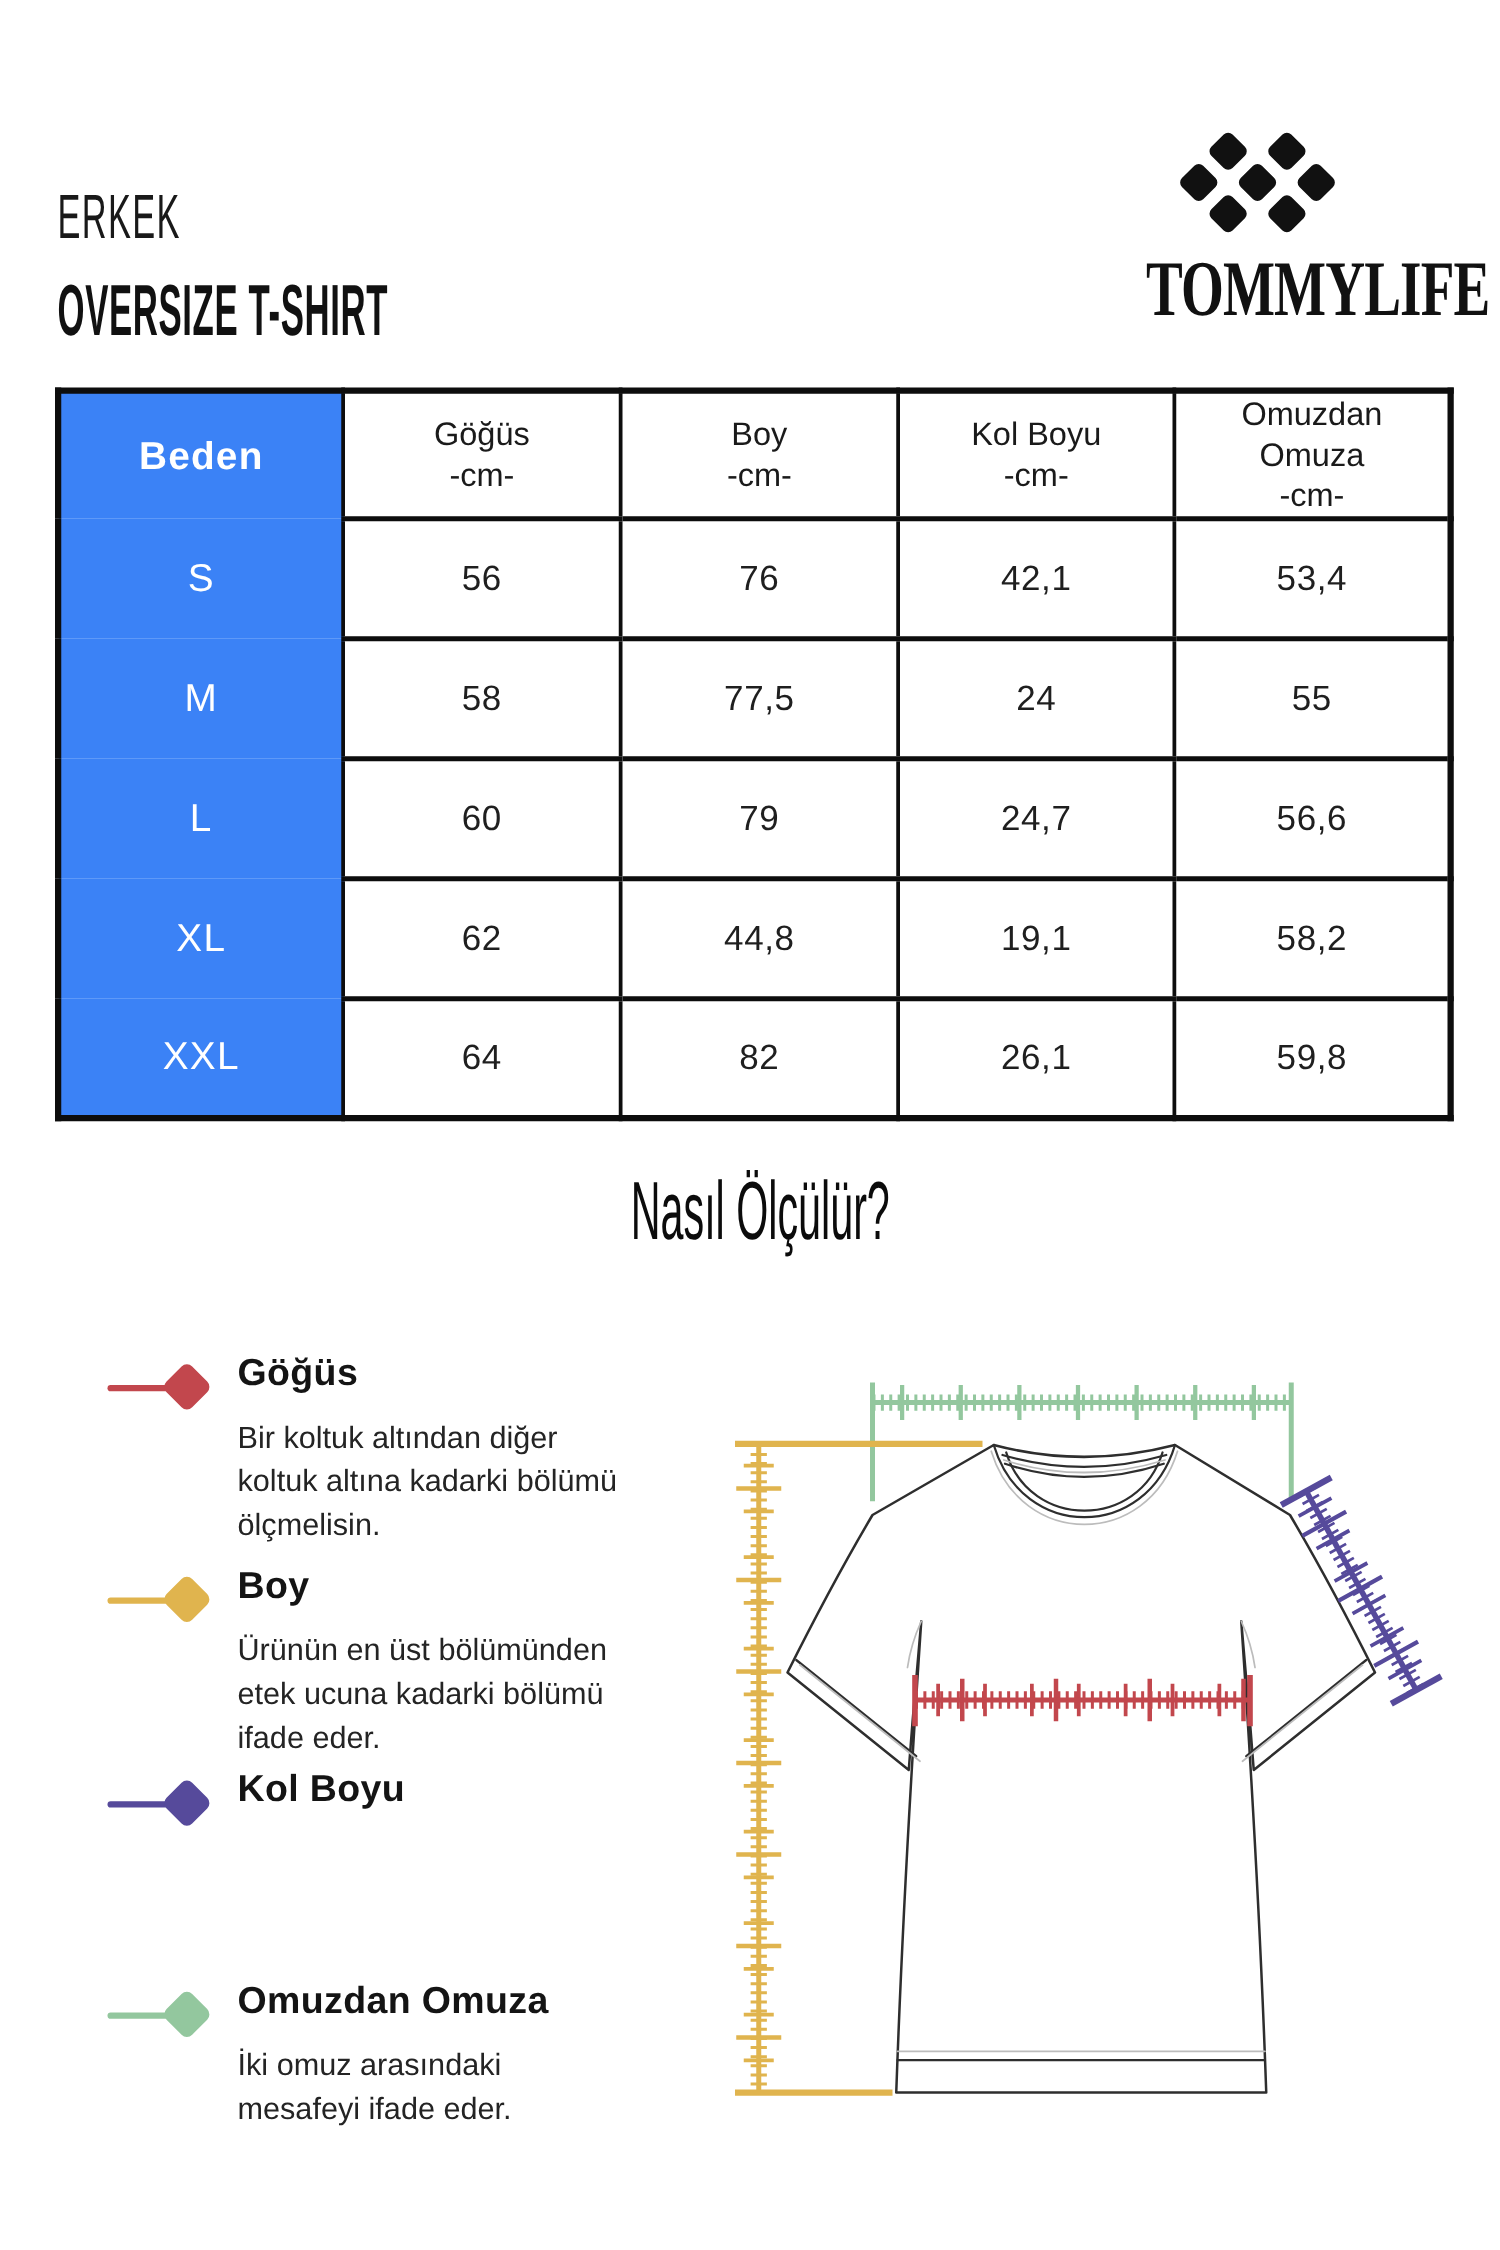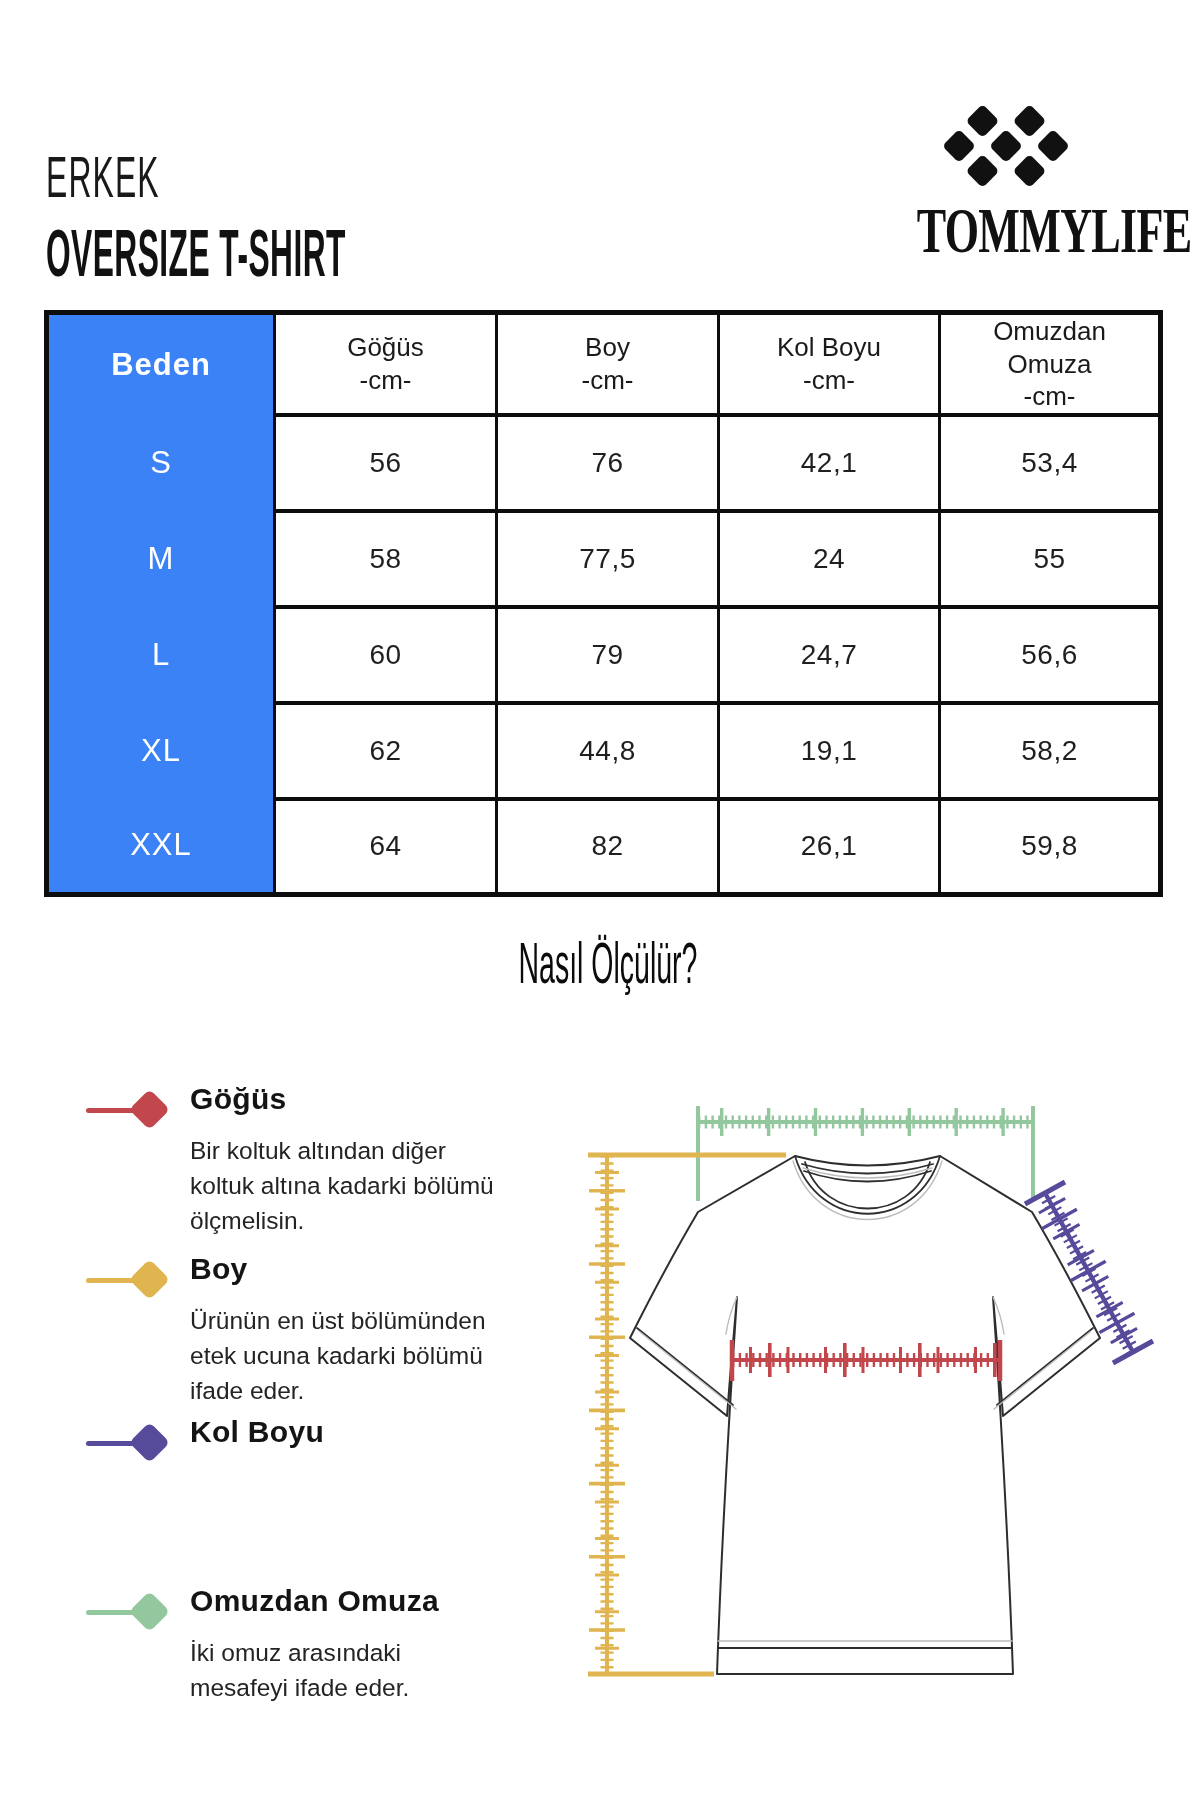--- a/index.html
+++ b/index.html
@@ -8,44 +8,44 @@
     --c-kol:#564a9b;
     --c-omuz:#93c79e;
     --ink:#0d0d0d;
   }
   *{margin:0;padding:0;box-sizing:border-box;}
   body{background:#e8e8e8;font-family:"Liberation Sans","DejaVu Sans",sans-serif;}
   .page{position:relative;width:1200px;height:1800px;background:#ffffff;margin:0 auto;overflow:hidden;}
 
   
   .cond{display:inline-block;white-space:nowrap;transform-origin:0 50%;}
-  .t-erkek{position:absolute;left:46px;top:148px;font-size:58px;line-height:1;color:#191919;}
+  .t-erkek{position:absolute;left:46px;top:148px;font-size:50px;line-height:1;color:#191919;}
   .t-erkek .cond{transform:scaleX(0.55);letter-spacing:2px;}
-  .t-product{position:absolute;left:46px;top:220px;font-size:66px;line-height:1;font-weight:800;color:#111;}
+  .t-product{position:absolute;left:46px;top:220px;font-size:58px;line-height:1;font-weight:800;color:#111;}
   .t-product .cond{transform:scaleX(0.48);letter-spacing:1px;}
 
   .brand{position:absolute;left:858px;top:200px;width:304px;text-align:center;font-size:63px;line-height:1;font-weight:800;color:#111;font-family:Liberation Serif, serif;}
   .brand .cond{transform-origin:50% 50%;transform:scaleX(0.70);letter-spacing:-1px;}
   .logo-svg{position:absolute;left:926px;top:84px;}
 
   
   .size-table{position:absolute;left:44px;top:310px;border-collapse:collapse;table-layout:fixed;
               border:5px solid var(--ink);background:#fff;}
   .size-table th,.size-table td{vertical-align:middle;text-align:center;}
   .size-table .c-head{border:3px solid var(--ink);border-top-width:4px;border-bottom-width:4px;
               height:98px;font-size:26px;font-weight:400;color:#1a1a1a;line-height:1.25;}
   .size-table .c-val{border:3px solid var(--ink);border-top-width:4px;border-bottom-width:4px;
               height:96px;font-size:28px;color:#1f1f1f;letter-spacing:0.5px;}
   .size-table .c-corner,.size-table .c-size{border:0;background:#3b82f6;color:#fff;}
   .size-table .c-corner{font-size:31px;letter-spacing:1px;}
   .size-table .c-size{font-size:31px;letter-spacing:1px;}
   .hd-label{white-space:pre-line;}
 
   
-  .h-measure{position:absolute;left:16px;right:0;top:935px;text-align:center;font-size:57px;line-height:1;color:#0b0b0b;}
+  .h-measure{position:absolute;left:16px;right:0;top:935px;text-align:center;font-size:66px;line-height:1;color:#0b0b0b;}
   .h-measure .cond{transform-origin:50% 50%;transform:scaleX(0.50);}
 
   .legend-item{position:absolute;left:86px;width:470px;}
   .legend-marker{position:absolute;left:0;top:0;width:82px;height:58px;}
   .m-line{position:absolute;left:0;top:26px;width:54px;height:5px;border-radius:3px;background:#c2474d;}
   .m-diamond{position:absolute;left:49px;top:13px;width:29px;height:29px;border-radius:6px;transform:rotate(45deg);background:#c2474d;}
   .legend-text{margin-left:104px;}
   .legend-title{font-size:30px;font-weight:700;color:#141414;letter-spacing:0.3px;}
   .legend-desc{margin-top:17px;font-size:24.5px;color:#242424;line-height:35px;white-space:pre-line;}
 

